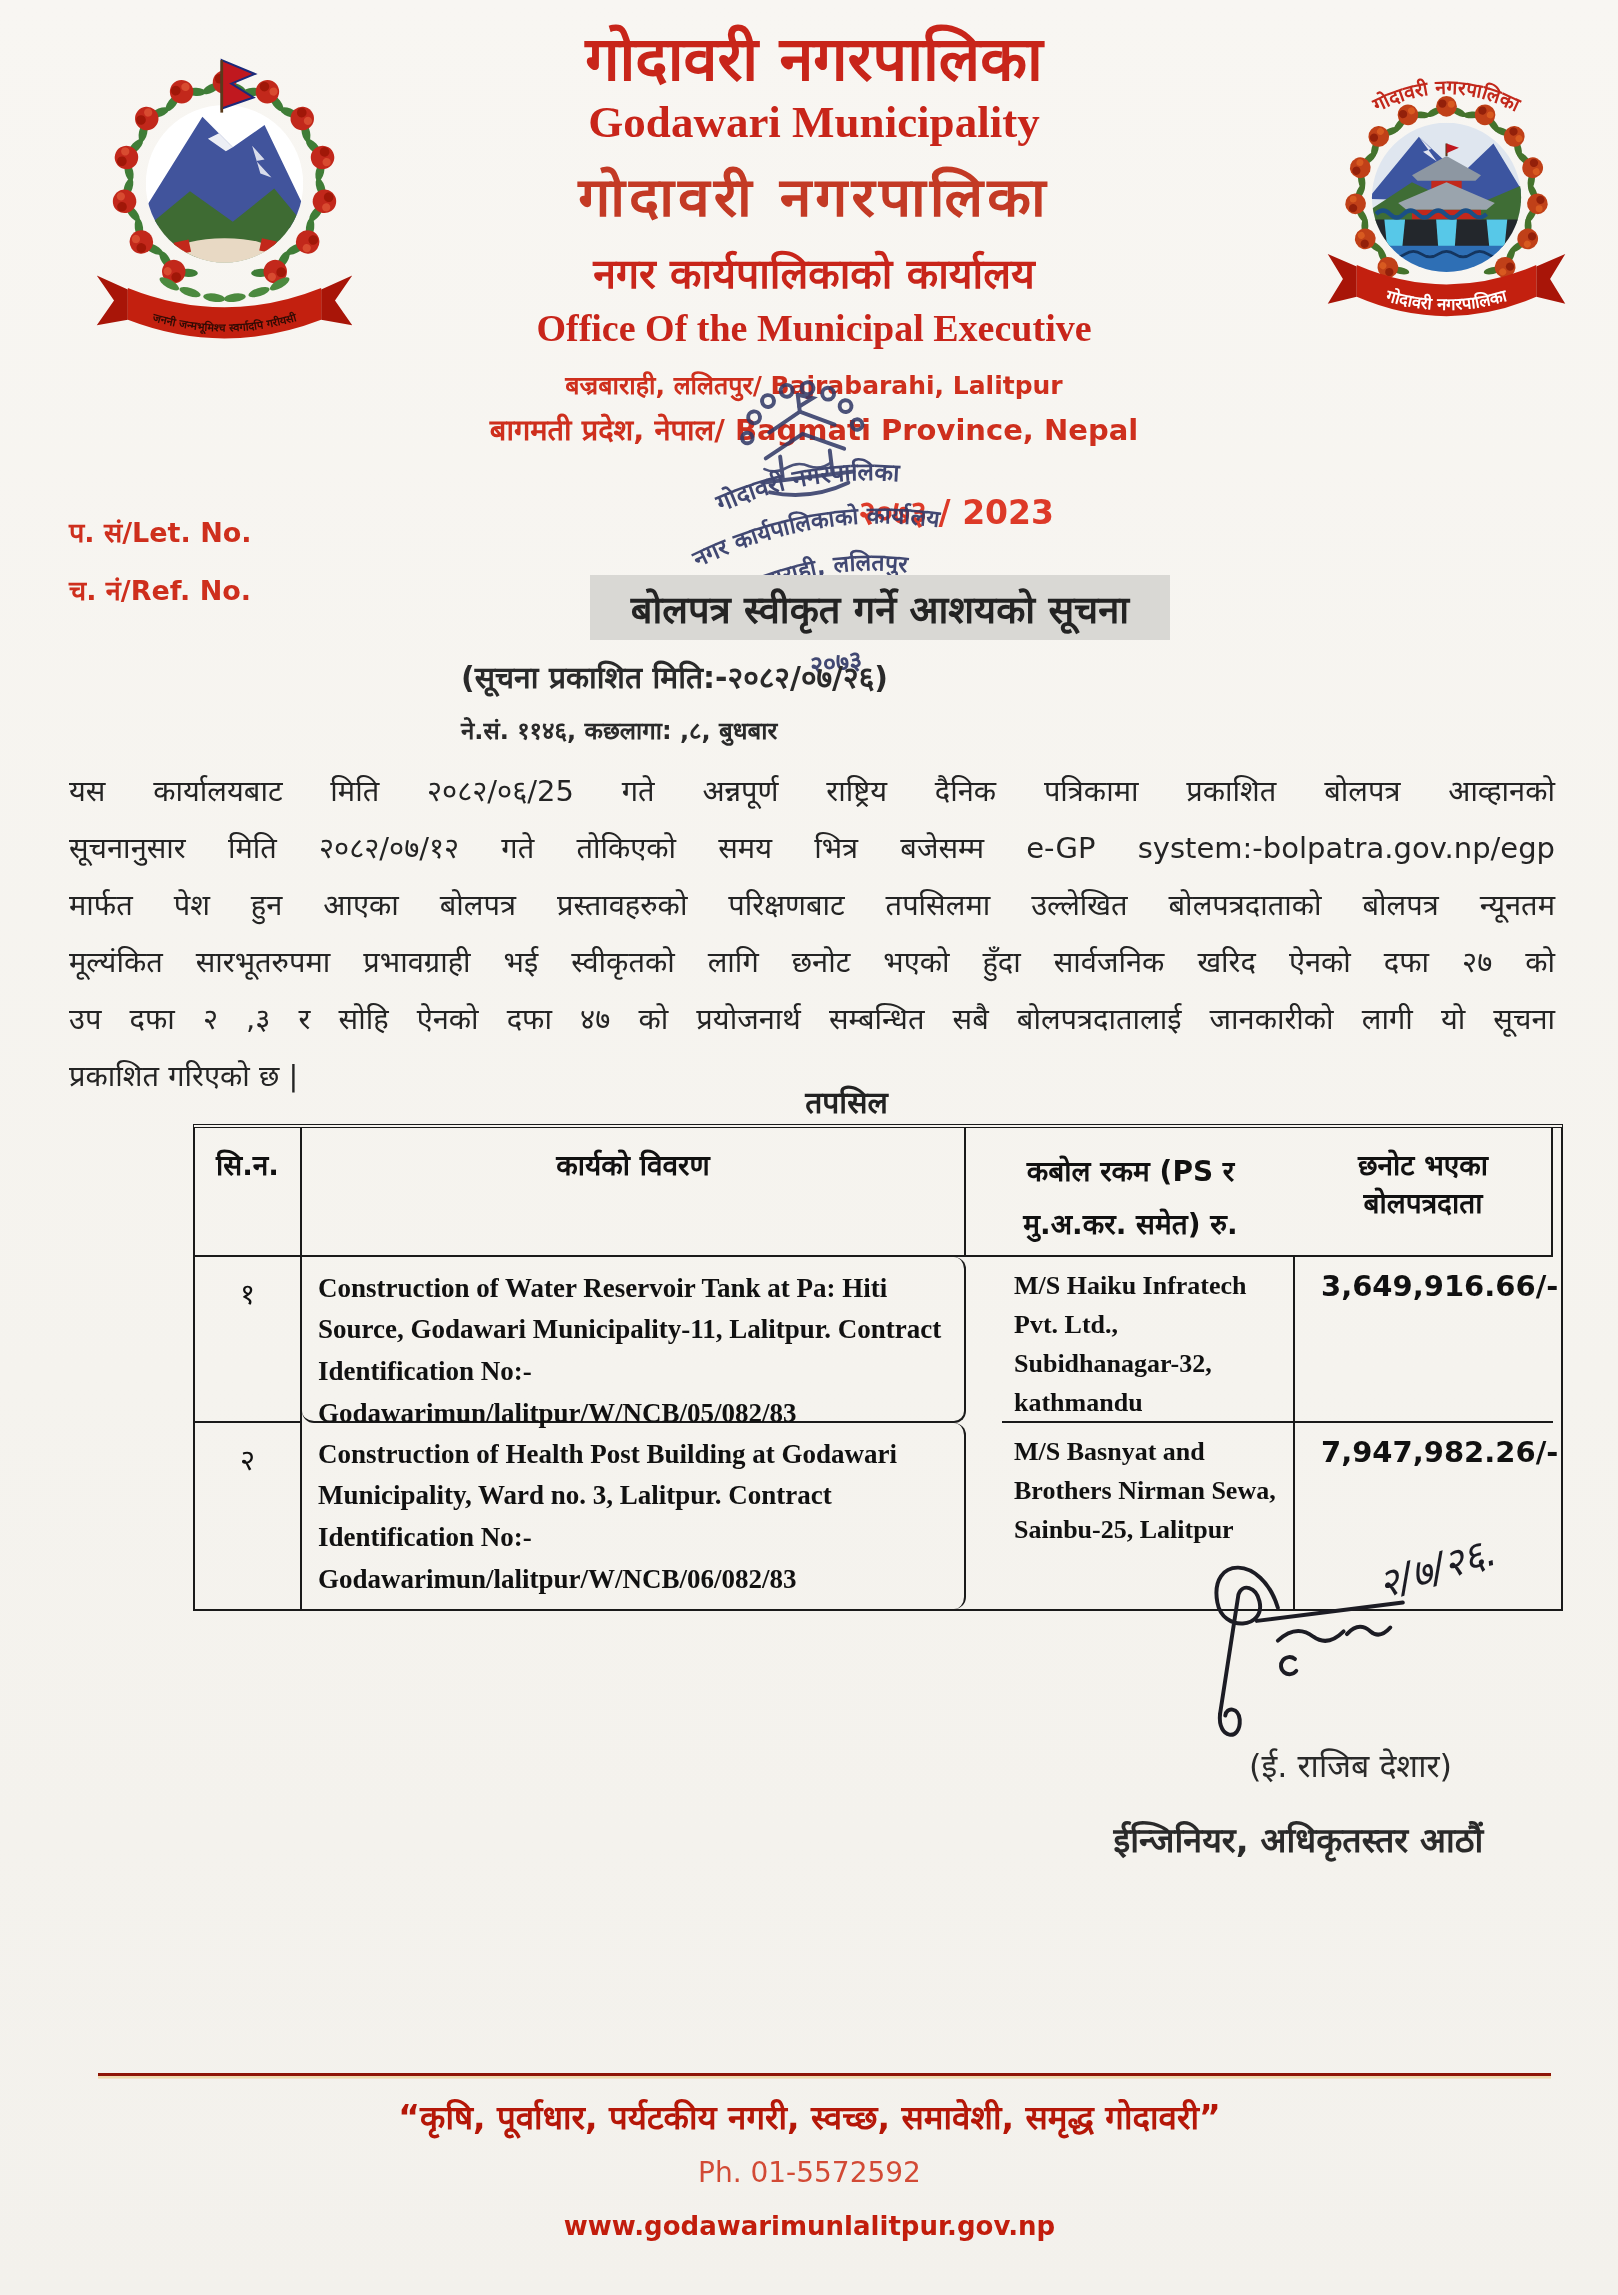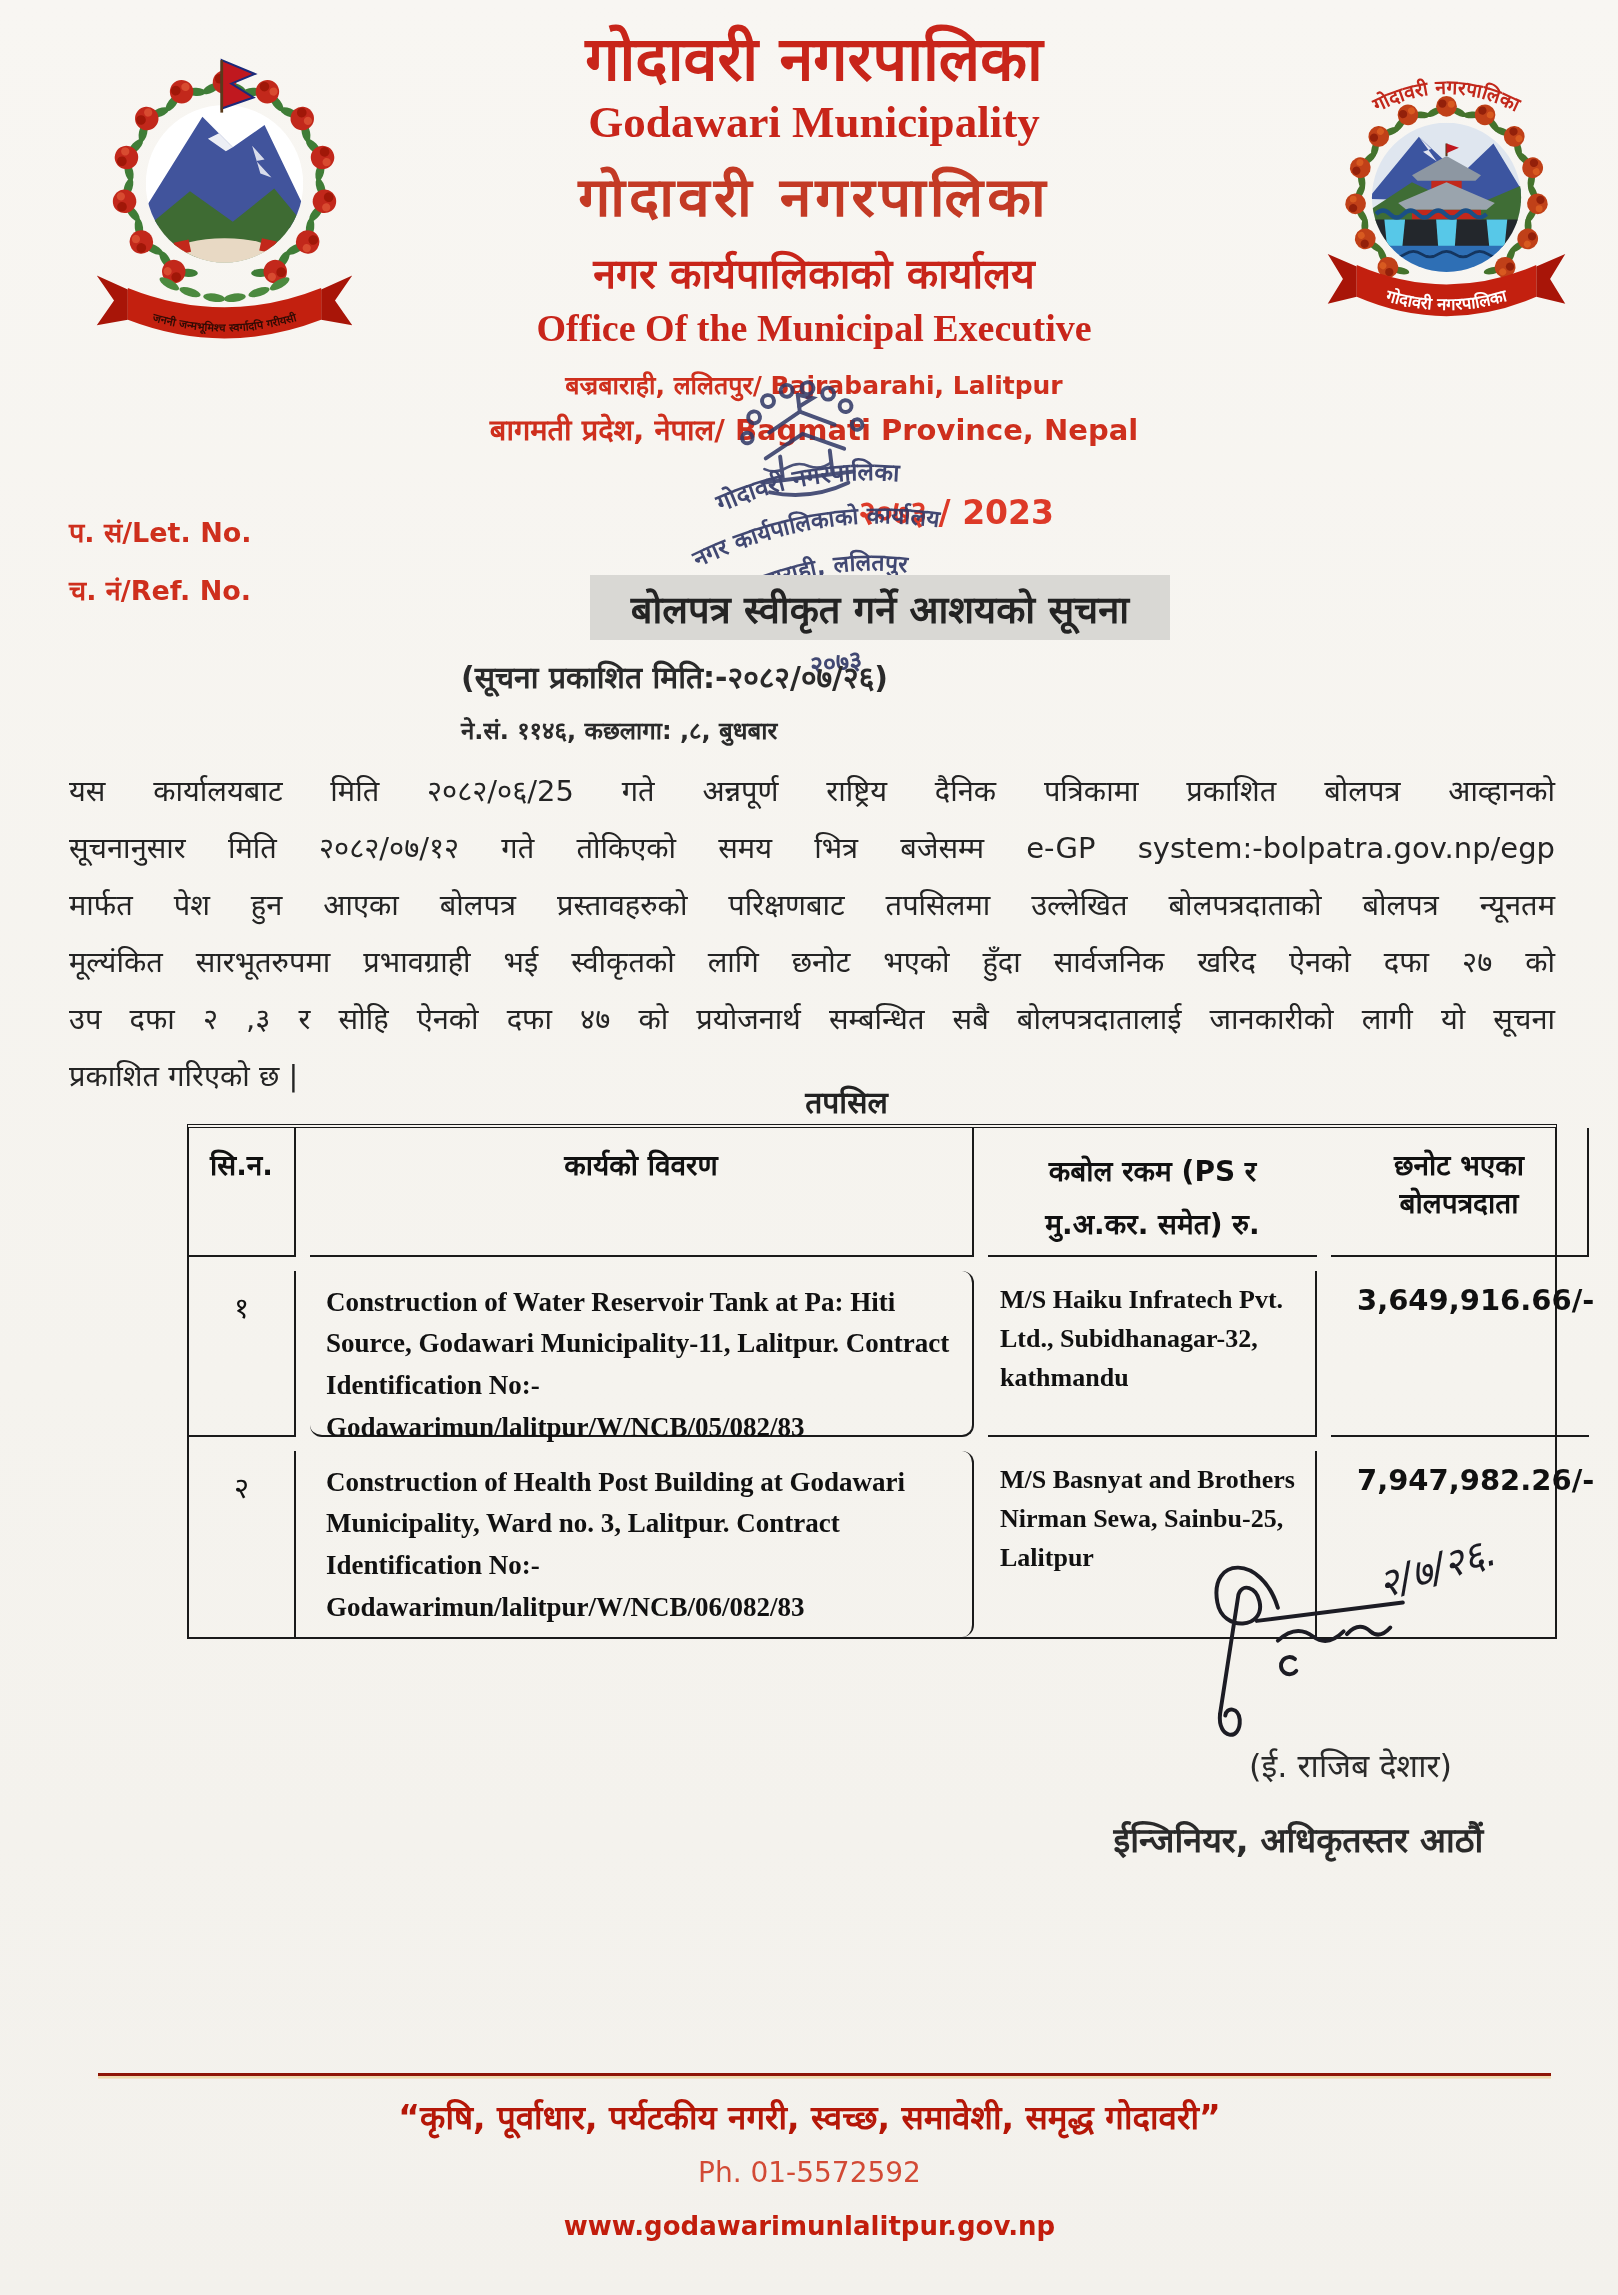--- a/index.html
+++ b/index.html
@@ -24,31 +24,31 @@
   
   .subject{left:590px;top:575px;width:580px;background:#d9d8d4;text-align:center;
            font-size:38px;font-weight:bold;color:#232323;padding:6.6px 0;z-index:3;}
   .pubdate{left:461px;top:656px;width:824px;text-align:left;font-size:30px;font-weight:bold;color:#2a2a2a;z-index:3;}
   .paperline{left:461px;top:713px;width:804px;text-align:left;font-size:24px;font-weight:bold;color:#2a2a2a;z-index:3;}
   .body-par{left:69px;top:770px;width:1486px;font-size:29px;color:#242424;font-weight:500;}
   .jline{height:57px;text-align:justify;text-align-last:justify;white-space:nowrap;}
   .lline{height:57px;}
   .tapasil{left:395px;top:1081px;width:903px;text-align:center;font-size:30px;font-weight:bold;color:#222;}
   
-  .ntable{left:187px;top:1124px;width:1366px;display:grid;
+  .ntable{left:193px;top:1124px;width:1366px;display:grid;
           grid-template-columns:107px 664px 329px 258px;grid-template-rows:129px 166px 186px;
-          border:2.6px solid #1a1a1a;border-top:4.6px double #1a1a1a;background:transparent;gap:14px;}
+          border:2.6px solid #1a1a1a;border-top:4.6px double #1a1a1a;background:transparent;}
   .tcell{box-sizing:border-box;color:#111;}
   .br{border-right:2px solid #1a1a1a;}
   .bb{border-bottom:2px solid #1a1a1a;}
   .th{font-size:28px;font-weight:bold;text-align:center;padding-top:17px;}
   .th-amt{line-height:1.9;padding:17px 17px 0 17px;}
   .c-sn{font-size:29px;text-align:center;padding-top:16px;font-weight:500;}
   .c-work{font-family:Liberation Serif, serif;font-weight:bold;font-size:27px;line-height:1.55;padding:10.5px 17px 0 16px;border-radius:12px;}
-  .c-bidder{font-family:"Liberation Serif","DejaVu Serif",serif;font-weight:bold;font-size:26px;line-height:1.5;padding:9.2px 10.5px 0 12px;}
+  .c-bidder{font-family:"Liberation Serif","DejaVu Serif",serif;font-weight:bold;font-size:26px;line-height:1.5;padding:9.2px 10.5px 0 12px;margin-left:36px;}
   .c-amt{font-size:29px;font-weight:bold;padding:12px 5.3px 0 26px;}
   
   .sig-name{left:1120px;top:1743px;width:461px;text-align:center;font-size:32px;color:#2a2a2a;}
   .sig-desig{left:1015px;top:1816px;width:567px;text-align:center;font-size:34px;font-weight:600;color:#2a2a2a;}
   
   .f-rule{left:98px;top:2073px;width:1453px;height:3.3px;background:#8e1507;box-shadow:0 2.6px 0 rgba(233,199,124,.55);}
   .f-tag{left:0;top:2094px;width:1619px;text-align:center;font-size:33px;font-weight:bold;color:#b51708;}
   .f-ph{left:0;top:2156px;width:1619px;text-align:center;font-size:28px;color:#d24a35;font-weight:500;}
   .f-web{left:0;top:2211px;width:1619px;text-align:center;font-size:26px;font-weight:bold;color:#c21d0c;}
   

